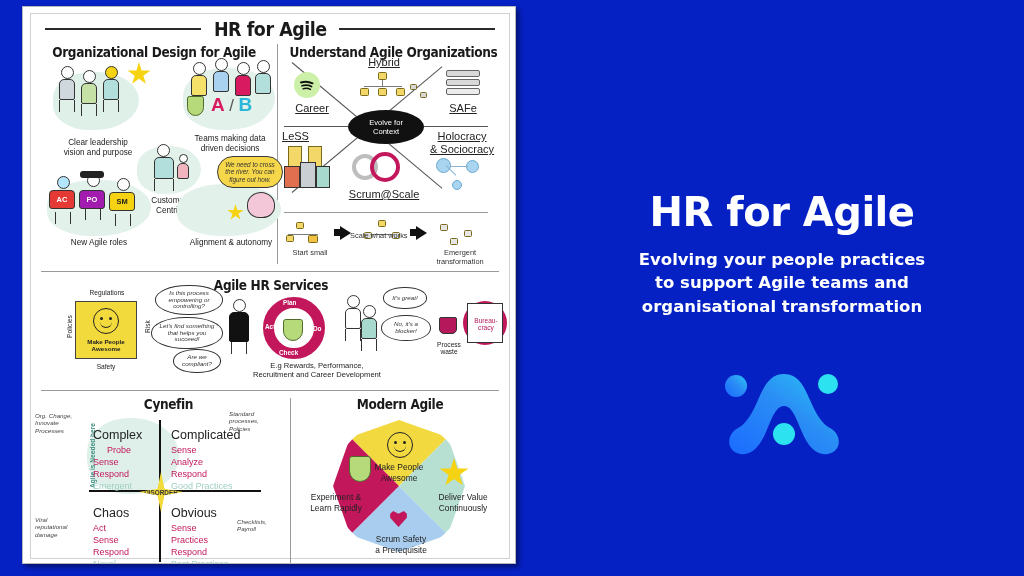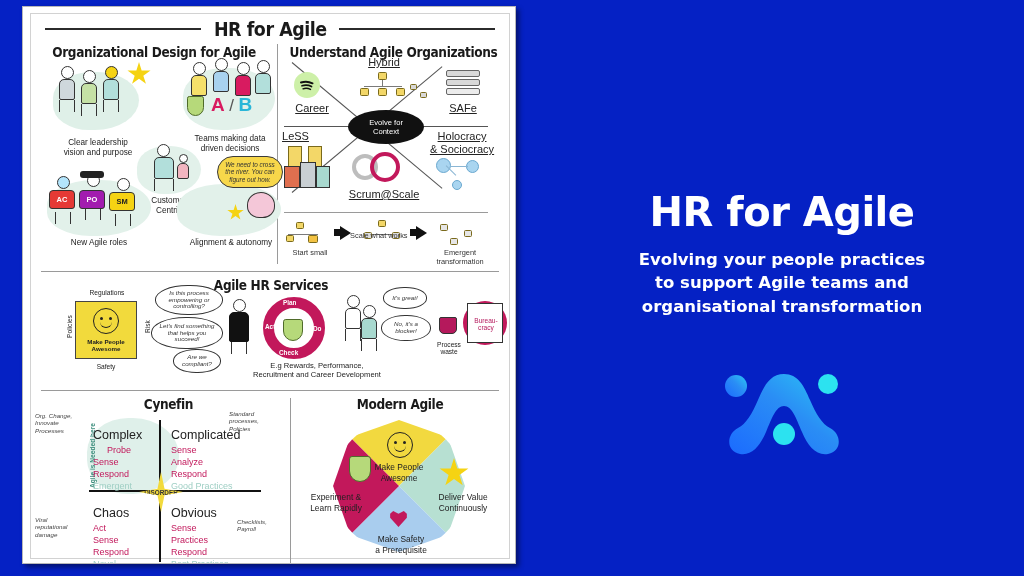--- a/index.html
+++ b/index.html
@@ -547,21 +547,21 @@
             <div class="smiley-mouth"></div>
           </div>
         <div class="ma-lbl" style="left:72px;top:68px;width:72px;white-space:pre-line;">Make People
 Awesome</div>
 
         <div class="star" style="left:148px;top:64px;width:30px;height:30px;"></div>
         <div class="ma-lbl" style="left:134px;top:98px;width:76px;white-space:pre-line;">Deliver Value
 Continuously</div>
 
         <div class="ma-heart" style="left:98px;top:116px;"></div>
-        <div class="ma-lbl" style="left:74px;top:140px;width:72px;white-space:pre-line;">Make Safety
+        <div class="ma-lbl" style="left:74px;top:140px;width:72px;white-space:pre-line;">Scrum Safety
 a Prerequisite</div>
 
         <div class="flask" style="left:58px;top:62px;width:22px;height:26px;"></div>
         <div class="ma-lbl" style="left:8px;top:98px;width:74px;white-space:pre-line;color:#222;">Experiment &amp;
 Learn Rapidly</div>
       </div>
     </div>
 
   </div>
 </div>

